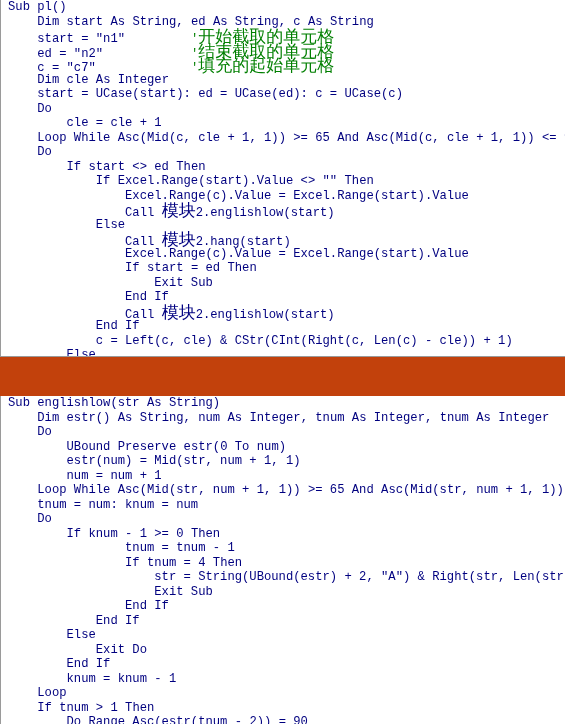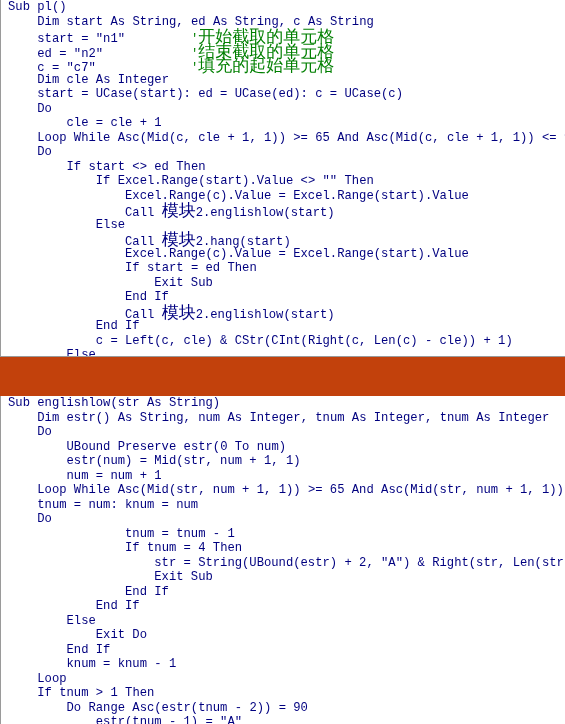--- a/index.html
+++ b/index.html
@@ -105,20 +105,21 @@
 
     <div class="code-line"><span class="kw">Sub</span> <span class="ident">englishlow(str</span> <span class="kw">As String</span><span class="ident">)</span></div>
     <div class="code-line">    <span class="kw">Dim</span> <span class="ident">estr()</span> <span class="kw">As String</span><span class="ident">, num</span> <span class="kw">As Integer</span><span class="ident">, tnum</span> <span class="kw">As Integer</span><span class="ident">, tnum</span> <span class="kw">As Integer</span></div>
     <div class="code-line">    <span class="kw">Do</span></div>
     <div class="code-line">        <span class="kw">UBound Preserve</span> <span class="ident">estr(0</span> <span class="kw">To</span> <span class="ident">num)</span></div>
     <div class="code-line">        <span class="ident">estr(num) = Mid(str, num + 1, 1)</span></div>
     <div class="code-line">        <span class="ident">num = num + 1</span></div>
     <div class="code-line">    <span class="kw">Loop While</span> <span class="ident">Asc(Mid(str, num + 1, 1)) &gt;= 65</span> <span class="kw">And</span> <span class="ident">Asc(Mid(str, num + 1, 1)) &lt;= 90</span></div>
     <div class="code-line">    <span class="ident">tnum = num: knum = num</span></div>
     <div class="code-line">    <span class="kw">Do</span></div>
+    <div class="code-line">        <span class="kw">If</span> <span class="ident">knum - 1 &gt;= 0</span> <span class="kw">Then</span></div>
     <div class="code-line">                <span class="ident">tnum = tnum - 1</span></div>
     <div class="code-line">                <span class="kw">If</span> <span class="ident">tnum = 4</span> <span class="kw">Then</span></div>
     <div class="code-line">                    <span class="ident">str = String(UBound(estr) + 2, </span><span class="str">"A"</span><span class="ident">) &amp; Right(str, Len(str) - num)</span></div>
     <div class="code-line">                    <span class="kw">Exit Sub</span></div>
     <div class="code-line">                <span class="kw">End If</span></div>
     <div class="code-line">            <span class="kw">End If</span></div>
     <div class="code-line">        <span class="kw">Else</span></div>
     <div class="code-line">            <span class="kw">Exit Do</span></div>
     <div class="code-line">        <span class="kw">End If</span></div>
     <div class="code-line">        <span class="ident">knum = knum - 1</span></div>

